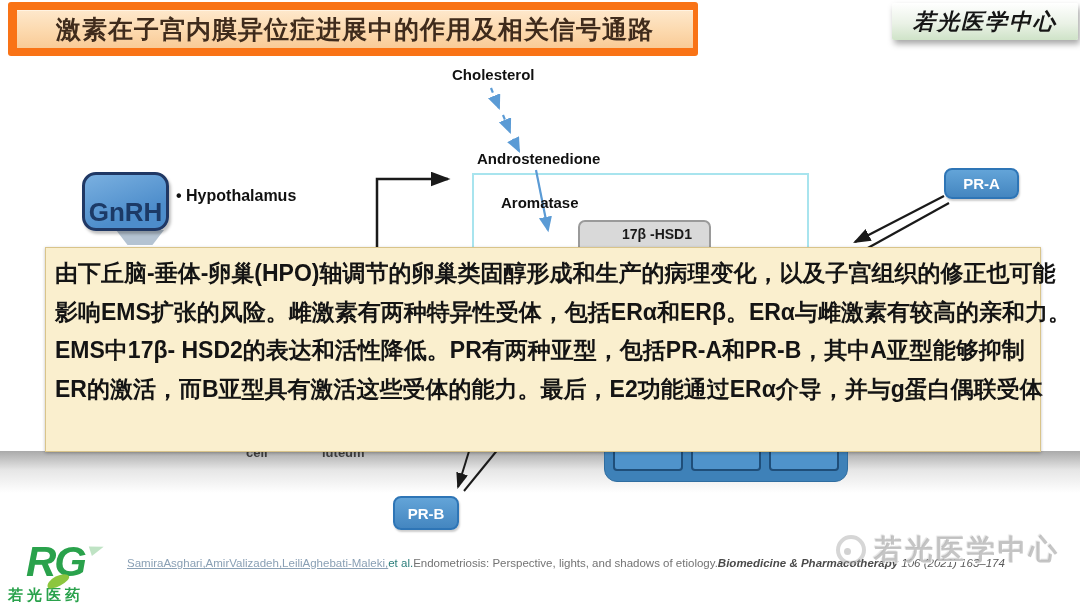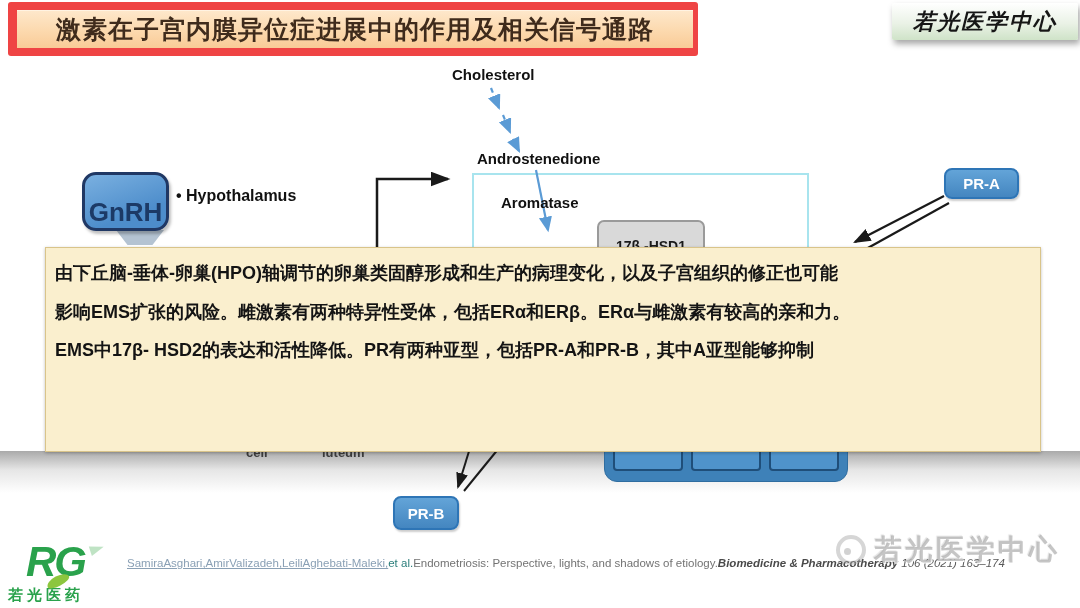--- a/index.html
+++ b/index.html
@@ -1,42 +1,42 @@
 <!DOCTYPE html>
 <html><head>
 <meta charset="utf-8">
 <style>
   html,body{margin:0;padding:0;background:#fff;}
   #stage{
     position:relative;width:1080px;height:608px;overflow:hidden;background:#ffffff;
     font-family:"Liberation Sans",sans-serif;
   }
   
-  .title-ribbon{position:absolute;left:8px;top:2px;width:690px;height:54px;background:#ef4444;border-radius:3px;}
+  .title-ribbon{position:absolute;left:8px;top:2px;width:690px;height:54px;background:#f97316;border-radius:3px;}
   .title-inner{
     position:absolute;left:9px;top:8px;right:5px;bottom:8px;
     background:linear-gradient(180deg,#fee8cc 0%,#fcd9ae 55%,#f9cb97 100%);
     display:flex;align-items:center;justify-content:center;
     box-shadow:inset 0 1px 0 #fff3e2;
   }
   .title-inner span{font-size:25px;font-weight:bold;color:#3f2b1c;letter-spacing:1px;white-space:nowrap;}
   
   .header-logo{
     position:absolute;left:892px;top:3px;width:186px;height:37px;
     background:linear-gradient(180deg,#ffffff 0%,#eaf2e6 55%,#cfe3c8 100%);
     box-shadow:2px 4px 6px rgba(0,0,0,0.35);border-radius:2px;
     display:flex;align-items:center;justify-content:center;
   }
   .header-logo span{font-family:"DejaVu Serif",serif;font-style:italic;font-weight:bold;font-size:22px;color:#161616;letter-spacing:2px;white-space:nowrap;}
   
   .cyan-panel{position:absolute;left:472px;top:173px;width:333px;height:85px;border:2px solid #a8e4ee;background:transparent;}
   .hsd1-box{
-    position:absolute;left:597px;top:220px;width:104px;height:32px;
+    position:absolute;left:578px;top:220px;width:104px;height:32px;
     background:#d9d9d9;border:2px solid #9a9a9a;border-radius:7px;
-    display:flex;align-items:flex-end;justify-content:center;
+    display:flex;align-items:flex-start;justify-content:center;padding-left:25px;
   }
   .hsd1-box span{font-size:14px;font-weight:bold;color:#1a1a1a;margin-top:4px;white-space:nowrap;}
   .receptor-panel{position:absolute;left:604px;top:436px;width:242px;height:44px;background:#3e81b8;border:1px solid #2f6da0;border-radius:13px;}
   .receptor-chip{position:absolute;top:10px;width:70px;height:24px;background:#4f93cb;border:2px solid #1f4e79;border-radius:4px;box-sizing:border-box;}
   .chip1{left:8px;}.chip2{left:86px;}.chip3{left:164px;}
   .partial-word{position:absolute;font-size:13px;font-weight:bold;color:#3c3c3c;}
   .gnrh-tail{position:absolute;left:116px;top:230px;width:48px;height:15px;background:#b4c3d2;clip-path:polygon(0 0,100% 0,76% 100%,24% 100%);}
   .shadow-band{position:absolute;left:0;top:451px;width:1080px;height:42px;
     background:linear-gradient(180deg,rgba(85,85,85,0.50) 0%,rgba(140,140,140,0.22) 45%,rgba(255,255,255,0) 100%);}
   
@@ -58,21 +58,21 @@
   }
   .pr-box span{color:#fff;font-weight:bold;font-size:15px;}
   .pr-a{left:944px;top:168px;width:75px;height:31px;}
   .pr-b{left:393px;top:496px;width:66px;height:34px;}
   
   .overlay-box{
     position:absolute;left:45px;top:247px;width:996px;height:205px;box-sizing:border-box;
     background:#faefce;border:1px solid #d9c48a;padding:6px 9px;
     box-shadow:0 1px 3px rgba(0,0,0,0.25);
   }
-  .overlay-box p{margin:0;font-size:18px;font-weight:bold;color:#141414;line-height:38.5px;white-space:nowrap;}
+  .overlay-box p{margin:0;font-size:23px;font-weight:bold;color:#141414;line-height:38.5px;white-space:nowrap;}
   
   .arrows{position:absolute;left:0;top:0;width:1080px;height:608px;pointer-events:none;}
   
   .rg-logo{position:absolute;left:6px;top:542px;width:120px;height:66px;}
   .rg-text{font-size:42px;line-height:40px;font-weight:800;font-style:italic;color:#2aa24c;letter-spacing:-2px;margin-left:20px;}
   .leaf-icon{position:absolute;left:40px;top:34px;width:24px;height:10px;background:#8cc63e;border-radius:50% 50% 50% 50%/60% 60% 40% 40%;transform:rotate(-28deg);}
   .swoosh-icon{position:absolute;left:84px;top:2px;width:0;height:0;border-left:14px solid #bfe3c4;border-top:5px solid transparent;border-bottom:5px solid transparent;transform:rotate(-18deg);}
   .rg-sub{font-size:15px;font-weight:bold;color:#2aa24c;letter-spacing:4px;margin:4px 0 0 2px;white-space:nowrap;}
   .citation{position:absolute;left:127px;top:557px;width:930px;font-size:11.5px;color:#737373;white-space:nowrap;}
   .cit-authors{color:#8aa0b5;text-decoration:underline;cursor:pointer;}
@@ -143,20 +143,21 @@
     <span>GnRH</span>
   </div>
   <div class="pr-box pr-a">
     <span>PR-A</span>
   </div>
 
   <div class="overlay-box">
     <p>由下丘脑-垂体-卵巢(HPO)轴调节的卵巢类固醇形成和生产的病理变化，以及子宫组织的修正也可能</p>
     <p>影响EMS扩张的风险。雌激素有两种特异性受体，包括ERα和ERβ。ERα与雌激素有较高的亲和力。</p>
     <p>EMS中17β- HSD2的表达和活性降低。PR有两种亚型，包括PR-A和PR-B，其中A亚型能够抑制</p>
+    <p>ER的激活，而B亚型具有激活这些受体的能力。最后，E2功能通过ERα介导，并与g蛋白偶联受体</p>
   </div>
 
   <div class="pr-box pr-b">
     <span>PR-B</span>
   </div>
 
   <div class="title-ribbon">
     <div class="title-inner">
       <span>激素在子宫内膜异位症进展中的作用及相关信号通路</span>
     </div>

